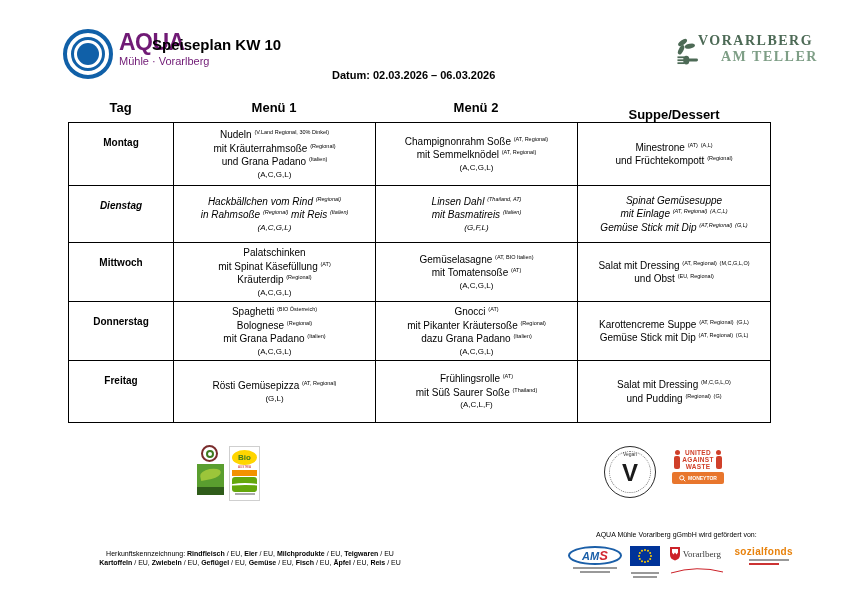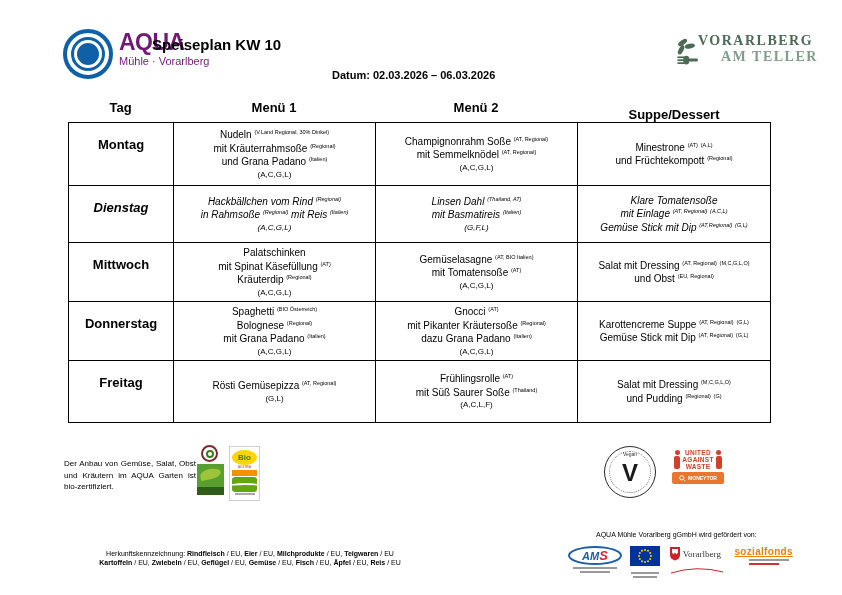--- a/index.html
+++ b/index.html
@@ -31,21 +31,21 @@
   .mtable { position:absolute; left:68px; top:122px; width:703px; border:1px solid #000; }
   .mt-row { display:flex; border-bottom:1px solid #000; }
   .mt-row:last-child { border-bottom:none; }
   .mt-row:nth-child(1) { min-height:63px; }
   .mt-row:nth-child(2) { min-height:57px;font-style:italic; }
   .mt-row:nth-child(3) { min-height:59px; }
   .mt-row:nth-child(4) { min-height:59px; }
   .mt-row:nth-child(5) { min-height:61px; }
   .mt-cell { border-right:1px solid #000; display:flex; flex-direction:column; justify-content:center; align-items:center; text-align:center; padding:3px 5px; }
   .mt-cell:last-child { border-right:none; }
-  .c0 { width:105px; justify-content:flex-start; padding-top:14px; font-weight:bold; font-size:13px; }
+  .c0 { width:105px; justify-content:flex-start; padding-top:14px; font-weight:bold; font-size:10px; }
   .c1 { width:202px; } .c2 { width:202px; } .c3 { width:192px; flex:1; }
   .mt-line { font-size:10px; line-height:1.35; }
   .mt-line sup { font-size:5.5px; line-height:0; vertical-align:super; }
   .mt-line.allergens { font-size:8px; line-height:1.4; }
 
   .legend { position:absolute; left:64px; top:429px; width:710px; font-size:8px; }
 
   
   .bio-text { position:absolute; left:64px; top:458px; width:132px; font-size:8px; line-height:1.45; text-align:justify; }
 
@@ -84,21 +84,21 @@
   .ams { width:56px; text-align:center; }
   .ams-oval { width:54px; height:19px; border:2.5px solid #1B5FA8; border-radius:50%; display:flex; align-items:center; justify-content:center; font-weight:bold; font-style:italic; }
   .ams-oval .am { color:#1B5FA8; font-size:11px; }
   .ams-oval .s { color:#D22630; font-size:13px; }
   .cap-bar { height:2px; background:#999; margin:2px auto 0; }
   .euflag { width:32px; text-align:center; }
   .vlb { width:60px; position:relative; }
   .vlb-row { display:flex; align-items:center; gap:2px; }
   .vlb-name { font-size:9px; color:#3a3a3a; font-family:"Liberation Serif", serif; }
   .szf { width:66px; text-align:left; }
-  .szf-name { font-size:10px; font-weight:bold; color:#E8820C; letter-spacing:0.3px;text-decoration:underline; }
+  .szf-name { font-size:10px; font-weight:bold; color:#E8820C; letter-spacing:0.3px; }
 
   .origin { position:absolute; left:88px; top:549px; width:324px; font-size:7px; line-height:9px; text-align:center; }
 </style>
 </head>
 <body>
 
 <div class="page">
 
   <div class="aqua-logo">
     <div class="aqua-rings">
@@ -166,21 +166,21 @@
           <div class="mt-line">Hackbällchen vom Rind <sup>(Regional)</sup></div>
           <div class="mt-line">in Rahmsoße <sup>(Regional)</sup> mit Reis <sup>(Italien)</sup></div>
           <div class="mt-line allergens">(A,C,G,L)</div>
         </div>
         <div class="mt-cell c2">
           <div class="mt-line">Linsen Dahl <sup>(Thailand, AT)</sup></div>
           <div class="mt-line">mit Basmatireis <sup>(Italien)</sup></div>
           <div class="mt-line allergens">(G,F,L)</div>
         </div>
         <div class="mt-cell c3">
-          <div class="mt-line">Klare Tomatensoße</div>
+          <div class="mt-line">Spinat Gemüsesuppe</div>
           <div class="mt-line">mit Einlage <sup>(AT, Regional)</sup> <sup>(A,C,L)</sup></div>
           <div class="mt-line">Gemüse Stick mit Dip <sup>(AT,Regional)</sup> <sup>(G,L)</sup></div>
         </div>
       </div>
       <div class="mt-row">
         <div class="mt-cell c0">Mittwoch</div>
         <div class="mt-cell c1">
           <div class="mt-line">Palatschinken</div>
           <div class="mt-line">mit Spinat Käsefüllung <sup>(AT)</sup></div>
           <div class="mt-line">Kräuterdip <sup>(Regional)</sup></div>
@@ -227,21 +227,20 @@
           <div class="mt-line allergens">(A,C,L,F)</div>
         </div>
         <div class="mt-cell c3">
           <div class="mt-line">Salat mit Dressing <sup>(M,C,G,L,O)</sup></div>
           <div class="mt-line">und Pudding <sup>(Regional)</sup> <sup>(G)</sup></div>
         </div>
       </div>
     </div>
 
 
-  <div class="bio-text">Der Anbau von Gemüse, Salat, Obst und Kräutern im AQUA Garten ist bio-zertifiziert.</div>
 
   <div class="eu-bio">
     <div class="eu-bio-block">
         <div class="eu-bio-leaf"></div>
         <div class="eu-bio-band"></div>
       </div>
     <div class="eu-bio-seal">
         <i></i>
       </div>
   </div>

